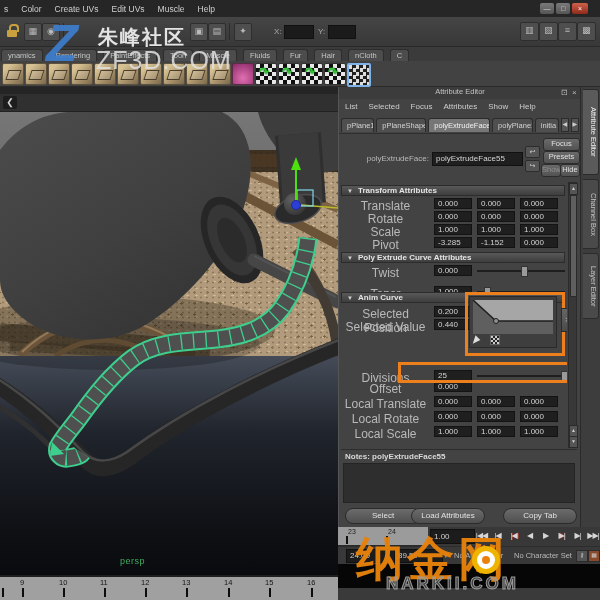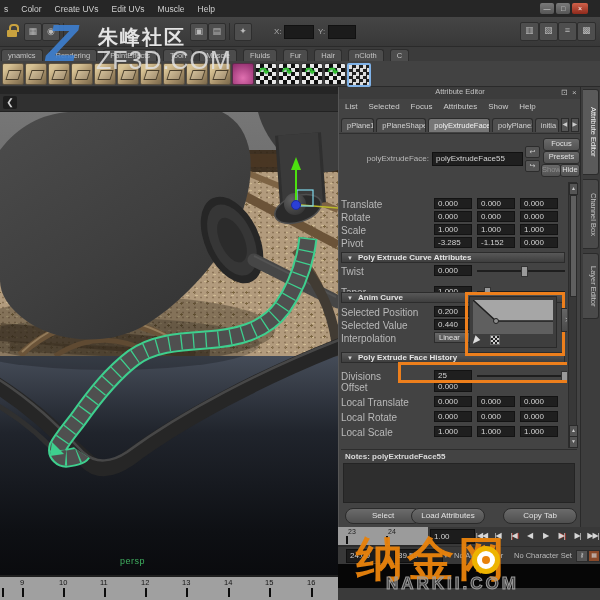--- a/index.html
+++ b/index.html
@@ -56,21 +56,21 @@
   #ae-noderow{left:0;top:46px;width:242px;height:48px;border-top:1px solid #2f2f2f;}
   #ae-nodelbl{position:absolute;left:0;top:20px;width:90px;text-align:right;color:#b9b9b9;}
   #ae-nodefld{position:absolute;left:93px;top:18px;width:86px;height:12px;background:#1f1f1f;border:1px solid #111;color:#d5d5d5;font-size:8px;line-height:12px;padding-left:3px;}
   .nodeico{position:absolute;width:13px;height:10px;background:#555;border:1px solid #2c2c2c;border-radius:2px;font-size:7px;line-height:9px;text-align:center;color:#ccc;}
   .aebtn{position:absolute;background:linear-gradient(#6a6a6a,#525252);border:1px solid #2c2c2c;border-radius:3px;color:#e0e0e0;font-size:7.5px;text-align:center;}
   
   #ae-scroll{left:2px;top:95px;width:226px;height:266px;overflow:hidden;}
   .sechdr{position:absolute;left:0;width:224px;height:11px;background:linear-gradient(#585858,#3e3e3e);border:1px solid #2c2c2c;box-sizing:border-box;color:#e4e4e4;font-weight:bold;font-size:8px;line-height:10px;padding-left:16px;}
   .sechdr .col{position:absolute;left:5px;top:0;font-size:6px;color:#d0d0d0;}
   .arow{position:absolute;left:0;width:226px;height:12px;}
-  .albl{position:absolute;left:0;top:1px;width:89px;text-align:left;color:#b9b9b9;font-size:10px;}
+  .albl{position:absolute;left:0;top:1px;width:89px;text-align:center;color:#b9b9b9;font-size:12px;}
   .afld{position:absolute;top:0;width:38px;height:11px;background:#1f1f1f;border:1px solid #131313;box-sizing:border-box;color:#d2d2d2;font-size:8px;line-height:10px;padding-left:3px;}
   .f1{left:93px;}.f2{left:136px;}.f3{left:179px;}
   .slider{position:absolute;left:136px;top:5px;width:88px;height:2px;background:#1e1e1e;}
   .shandle{position:absolute;top:-4px;width:5px;height:9px;background:#9a9a9a;border:1px solid #333;}
   .ddown{position:absolute;left:93px;top:0;height:11px;background:linear-gradient(#676767,#4e4e4e);border:1px solid #2c2c2c;color:#e2e2e2;font-size:7.5px;line-height:10px;padding:0 4px;box-sizing:border-box;}
   .ddarr{position:absolute;top:0;width:11px;height:11px;background:linear-gradient(#676767,#4e4e4e);border:1px solid #2c2c2c;box-sizing:border-box;font-size:6px;color:#ddd;text-align:center;line-height:10px;}
   .orange{position:absolute;border:3px solid #ED7F1C;background:transparent;z-index:5;}
   #graphbox{position:absolute;left:128px;top:114px;width:88px;height:52px;background:#3e3e3e;border:1px solid #2a2a2a;box-sizing:border-box;}
   #graphbtn{position:absolute;left:220px;top:126px;width:11px;height:22px;background:linear-gradient(#666,#4a4a4a);border:1px solid #2b2b2b;color:#ddd;font-size:8px;text-align:center;line-height:21px;z-index:6;}
   .gico-cursor{position:absolute;left:4px;bottom:2px;width:0;height:0;border-left:6px solid #ddd;border-top:3px solid transparent;border-bottom:6px solid transparent;transform:rotate(18deg);}
@@ -299,20 +299,21 @@
       <div class="nodeico" style="left:186px;top:12px;">↩</div>
       <div class="nodeico" style="left:186px;top:26px;">↪</div>
       <div class="aebtn" style="left:204px;top:4px;width:35px;height:11px;">Focus</div>
       <div class="aebtn" style="left:204px;top:17px;width:35px;height:11px;">Presets</div>
       <div class="aebtn" style="left:202px;top:30px;width:18px;height:11px;color:#8f8f8f;">Show</div>
       <div class="aebtn" style="left:221px;top:30px;width:18px;height:11px;">Hide</div>
     </div>
 
     <div class="abs" id="ae-scroll">
 
+      <div class="sechdr" style="top:3px;"><span class="col">▼</span><span>Transform Attributes</span></div>
       <div class="arow" style="top:16px;">
         <span class="albl">Translate</span>
         <span class="afld f1">0.000</span>
         <span class="afld f2">0.000</span>
         <span class="afld f3">0.000</span>
       </div>
       <div class="arow" style="top:29px;">
         <span class="albl">Rotate</span>
         <span class="afld f1">0.000</span>
         <span class="afld f2">0.000</span>
@@ -348,41 +349,35 @@
       </div>
 
       <div class="sechdr" style="top:110px;"><span class="col">▼</span><span>Anim Curve</span></div>
       <div class="arow" style="top:124px;">
         <span class="albl">Selected Position</span>
         <span class="afld f1">0.200</span>
       </div>
       <div class="arow" style="top:137px;">
         <span class="albl">Selected Value</span>
         <span class="afld f1">0.440</span>
-      </div>
-      <div class="arow" style="top:150px;">
-        <span class="albl">Interpolation</span>
-        <span class="ddown" style="width:32px;">Linear</span>
-        <span class="ddarr" style="left:126px;">▼</span>
       </div>
 
       <div class="orange" style="left:124px;top:110px;width:94px;height:58px;"></div>
       <div id="graphbox">
         <svg width="80" height="34" viewBox="0 0 80 34" style="position:absolute;left:3px;top:3px;">
           <rect x="0" y="0" width="80" height="34" fill="#5f5f5f"></rect>
           <polygon points="0,0 80,0 80,21 23,21" fill="#a6a6a6"></polygon>
           <path d="M0,0 L23,21 L80,21" stroke="#1f1f1f" stroke-width="1.5" fill="none"></path>
           <circle cx="23" cy="21" r="2.5" fill="#8f8f8f" stroke="#1f1f1f" stroke-width="1"></circle>
         </svg>
         <div class="gico-cursor"></div>
         <div class="gico-check"></div>
       </div>
       <div id="graphbtn">&gt;</div>
 
-      <div class="sechdr" style="top:170px;"><span class="col">▼</span><span>Poly Extrude Face History</span></div>
       <div class="orange" style="left:57px;top:180px;width:172px;height:15px;"></div>
       <div class="arow" style="top:188px;">
         <span class="albl">Divisions</span>
         <span class="afld f1">25</span>
         <span class="slider">
             <span class="shandle" style="left:84px;"></span>
           </span>
       </div>
       <div class="arow" style="top:199px;">
         <span class="albl">Offset</span>

